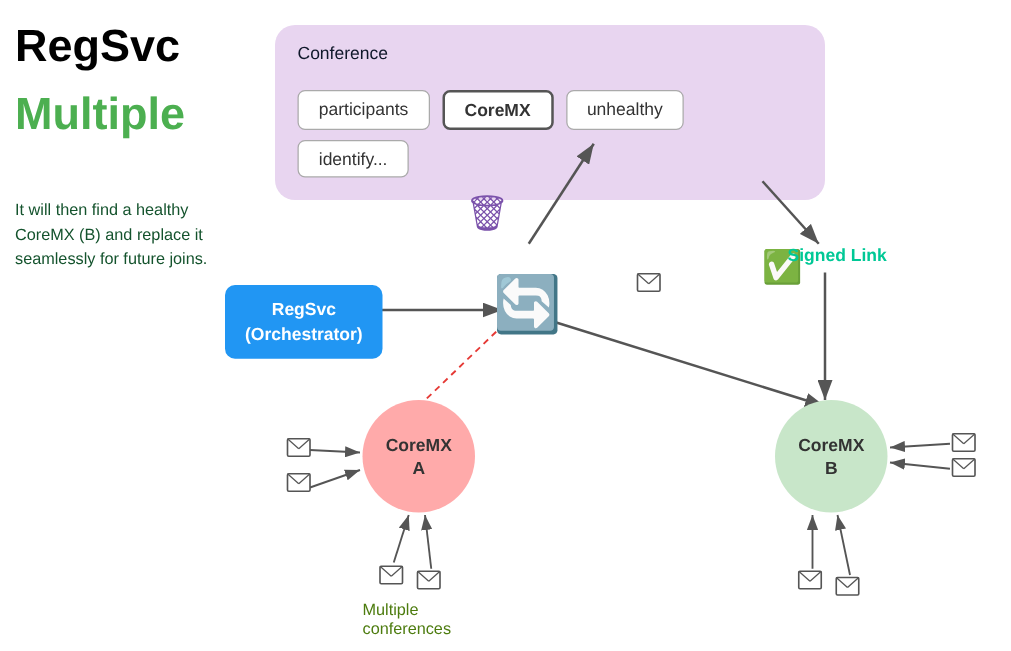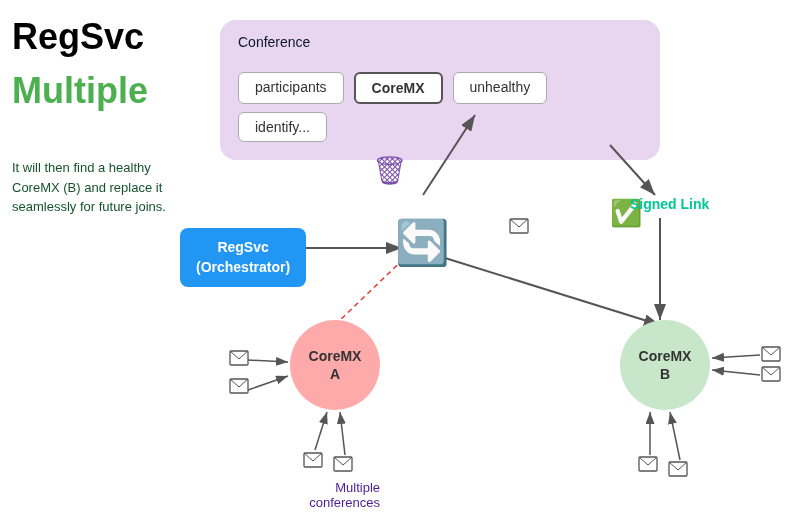--- a/index.html
+++ b/index.html
@@ -162,22 +162,22 @@
       text-align: center;
       line-height: 1.3;
     }
 
     
     .multiple-conf-label {
       position: absolute;
       top: 480px;
       left: 110px;
       font-size: 13px;
-      color: #4c1d95;
-      text-align: right;
+      color: #4d7c0f;
+      text-align: left;
       width: 90px;
     }
 
     
     .signed-link-label {
       position: absolute;
       top: 195px;
       left: 450px;
       font-size: 14px;
       color: #00c896;

